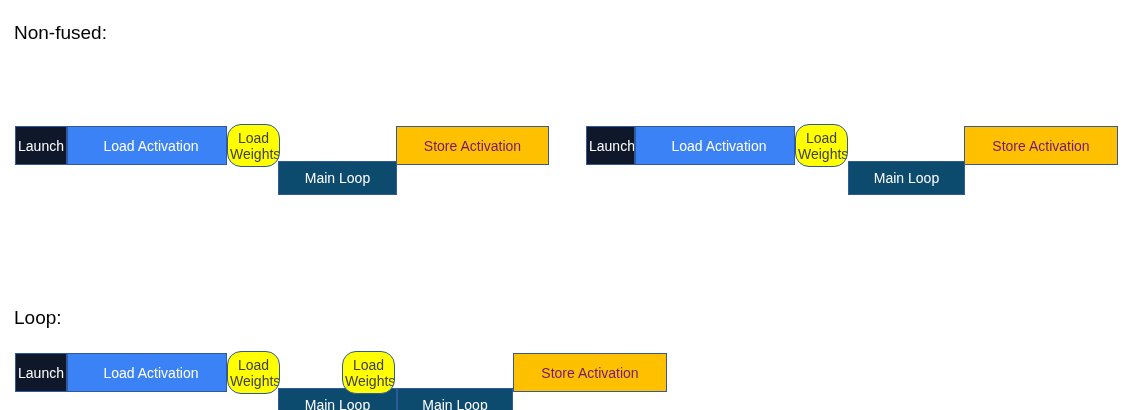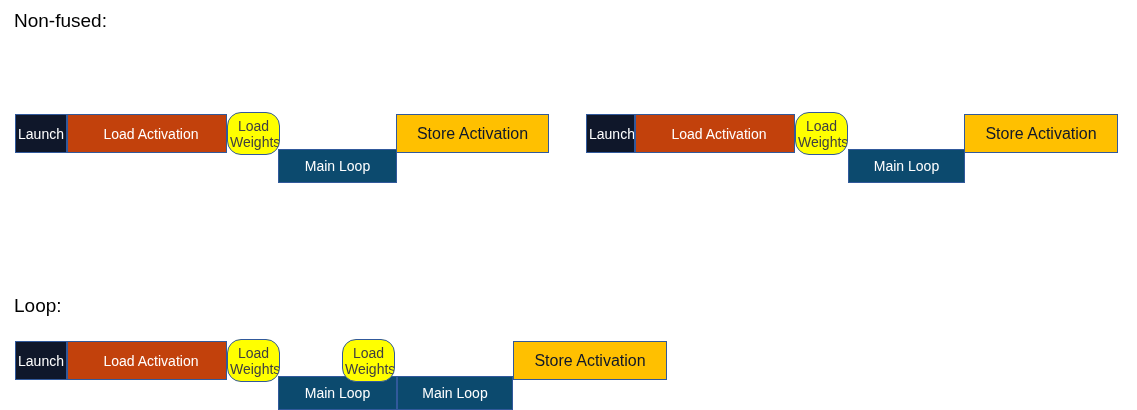--- a/index.html
+++ b/index.html
@@ -13,21 +13,21 @@
     height: 410px;
     position: relative;
     overflow: hidden;
     font-family: "Liberation Sans", sans-serif;
     color: #000000;
   }
 
   .canvas {
     position: absolute;
     left: 0;
-    top: 0;
+    top: 12px;
     width: 1137px;
     height: 366px;
   }
 
   
   .section-label {
     position: absolute;
     font-size: 19px;
     line-height: 22px;
     color: #000000;
@@ -68,43 +68,43 @@
   }
 
   
   .bar.launch {
     background: #0f172a;
     color: #ffffff;
     font-size: 14px;
     line-height: 16px;
   }
   .bar.load-activation {
-    background: #c2410c;
+    background: #3b82f6;
     color: #ffffff;
     font-size: 14px;
     line-height: 16px;
     padding-left: 8px;
   }
   .bar.load-weights {
     background: #FFFF00;
     color: #404040;
     font-size: 14px;
     line-height: 16px;
     border-radius: 14px;
   }
   .bar.main-loop {
     background: #0c4a6e;
     color: #ffffff;
     font-size: 14px;
     line-height: 16px;
   }
   .bar.store-activation {
     background: #FFC000;
-    color: #0f172a;
-    font-size: 16px;
+    color: #701a75;
+    font-size: 14px;
     line-height: 16px;
   }
 </style>
 </head>
 <body>
 
 <div class="canvas">
 
   <div class="section-label nonfused">Non-fused:</div>
 

